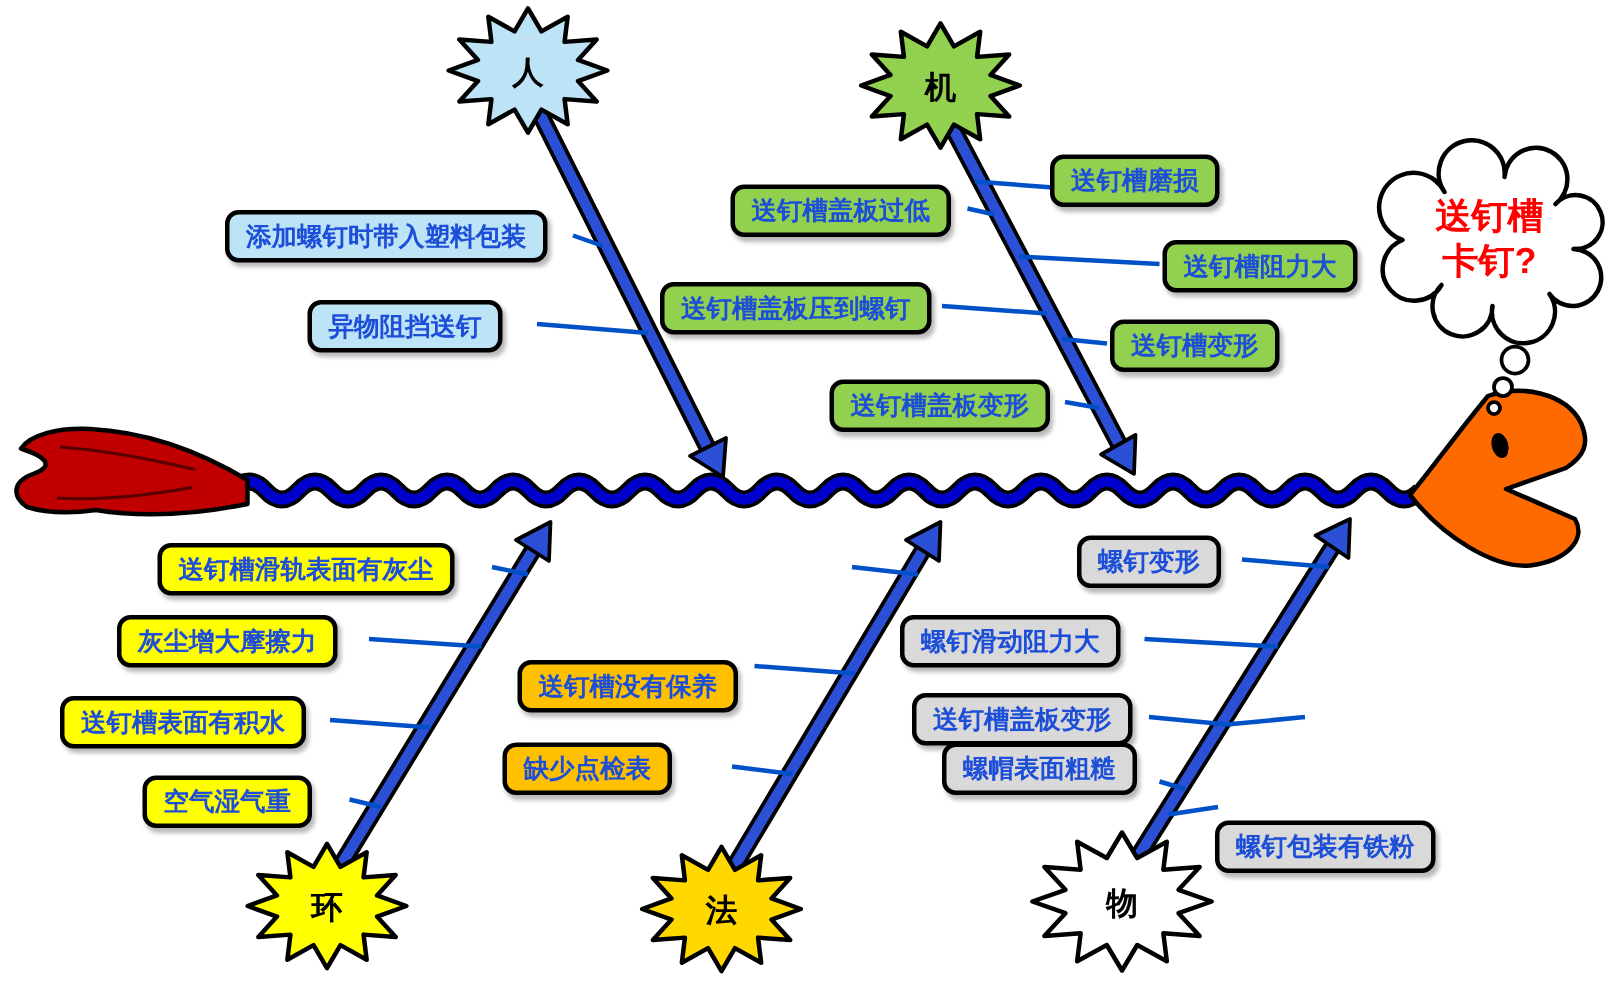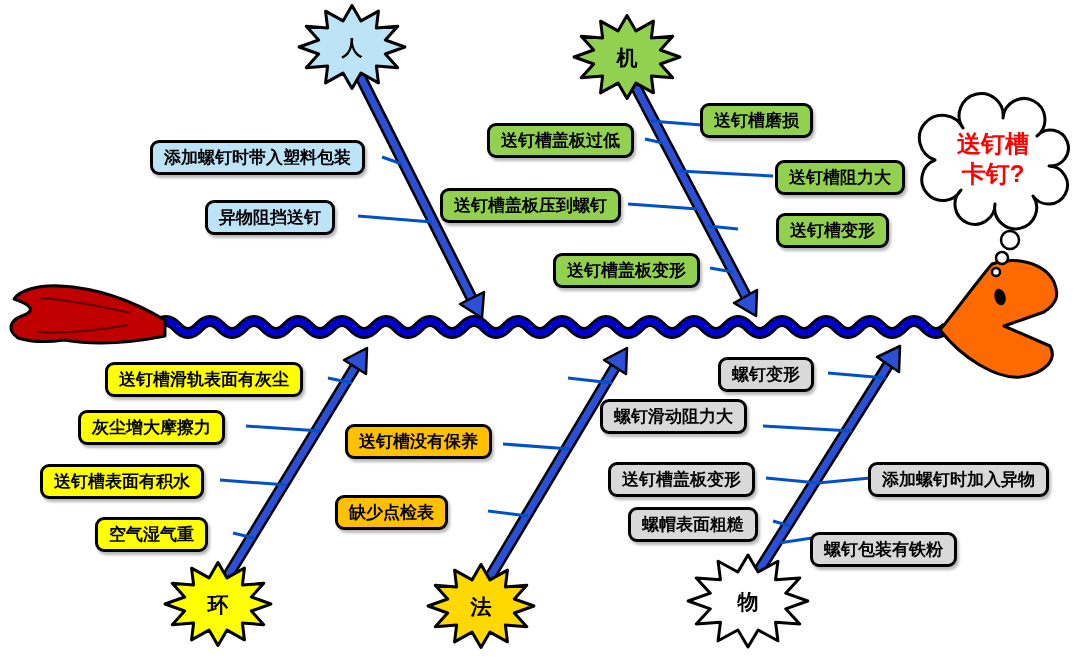--- a/index.html
+++ b/index.html
@@ -7,21 +7,21 @@
   .canvas { position:relative; width:1080px; height:667px; background:#ffffff; overflow:hidden; }
   .canvas > svg { position:absolute; left:0; top:0; }
 
   .cause {
     position:absolute;
     border:3px solid #000;
     border-radius:9px;
     padding:4px 11px;
     font-size:17px;
     font-weight:bold;
-    color:#000000;
+    color:#1d4ed8;
     white-space:nowrap;
     box-shadow:2px 3px 3px rgba(0,0,0,0.28);
     line-height:1.25;
   }
   .person      { background:#BDE3F7; }
   .machine     { background:#92D050; }
   .environment { background:#FFFF00; }
   .method      { background:#FFC000; }
   .material    { background:#D9D9D9; }
 
@@ -142,30 +142,29 @@
   </svg>
 
   <div class="cause person" style="left:150px; top:140px">添加螺钉时带入塑料包装</div>
   <div class="cause person" style="left:205px; top:200px">异物阻挡送钉</div>
 
   <div class="cause machine" style="left:487px; top:123px">送钉槽盖板过低</div>
   <div class="cause machine" style="left:440px; top:188px">送钉槽盖板压到螺钉</div>
   <div class="cause machine" style="left:553px; top:253px">送钉槽盖板变形</div>
   <div class="cause machine" style="left:700px; top:103px">送钉槽磨损</div>
   <div class="cause machine" style="left:775px; top:160px">送钉槽阻力大</div>
-  <div class="cause machine" style="left:776px; top:213px">送钉槽变形</div>
+  <div class="cause machine" style="left:740px; top:213px">送钉槽变形</div>
 
   <div class="cause environment" style="left:105px; top:362px">送钉槽滑轨表面有灰尘</div>
   <div class="cause environment" style="left:78px;  top:410px">灰尘增大摩擦力</div>
   <div class="cause environment" style="left:40px;  top:464px">送钉槽表面有积水</div>
   <div class="cause environment" style="left:95px;  top:517px">空气湿气重</div>
 
-  <div class="cause method" style="left:345px; top:424px">送钉槽没有保养</div>
+  <div class="cause method" style="left:345px; top:440px">送钉槽没有保养</div>
   <div class="cause method" style="left:335px; top:495px">缺少点检表</div>
 
   <div class="cause material" style="left:718px; top:357px">螺钉变形</div>
-  <div class="cause material" style="left:600px; top:399px">螺钉滑动阻力大</div>
+  <div class="cause material" style="left:600px; top:410px">螺钉滑动阻力大</div>
   <div class="cause material" style="left:608px; top:462px">送钉槽盖板变形</div>
-  <div class="cause material" style="left:628px; top:507px">螺帽表面粗糙</div>
-  <div class="cause material" style="left:868px; top:462px">添加螺钉时加入异物</div>
-  <div class="cause material" style="left:810px; top:532px">螺钉包装有铁粉</div>
+  <div class="cause material" style="left:628px; top:495px">螺帽表面粗糙</div>
+  <div class="cause material" style="left:810px; top:547px">螺钉包装有铁粉</div>
 
 </div>
 
 </body></html>

